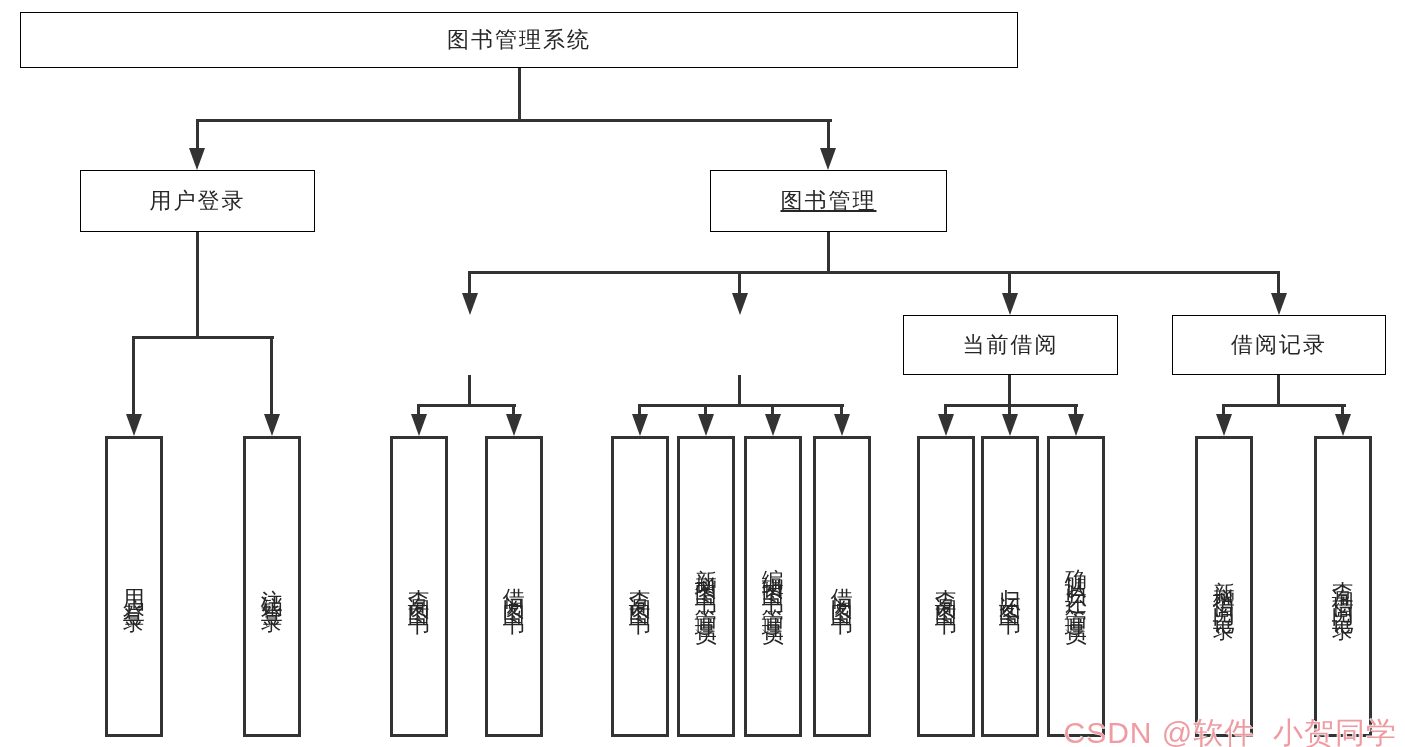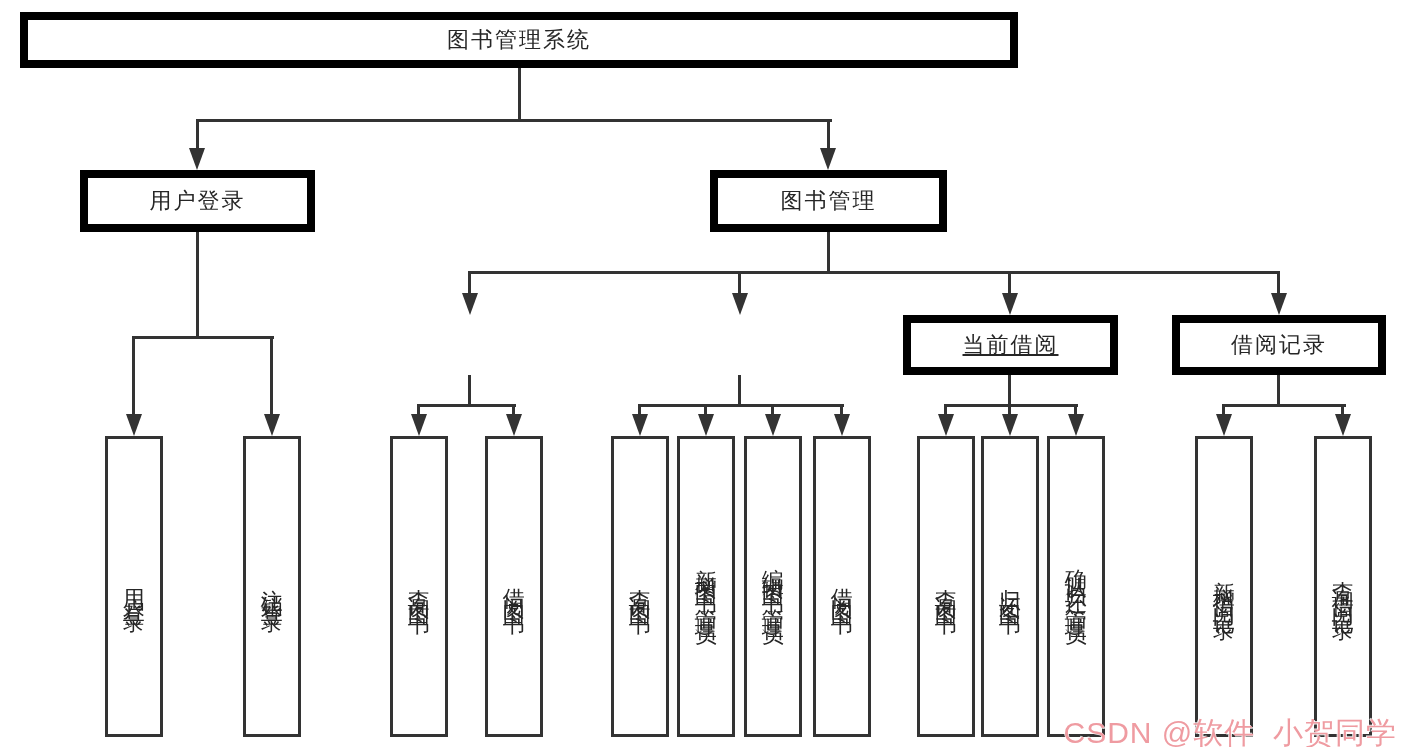--- a/index.html
+++ b/index.html
@@ -1,21 +1,21 @@
 <!DOCTYPE html>
 <html><head>
 <meta charset="utf-8">
 <style>
   html,body{margin:0;padding:0;background:#fff;}
   .canvas{
     position:relative;width:1405px;height:747px;background:#ffffff;overflow:hidden;
     font-family:"Liberation Sans","DejaVu Sans",sans-serif;color:#262626;
   }
   .box{
-    position:absolute;box-sizing:border-box;border:8px solid #000000;background:#ffffff;
+    position:absolute;box-sizing:border-box;border:1px solid #000000;background:#ffffff;
     display:flex;align-items:center;justify-content:center;
     font-size:22px;letter-spacing:2px;color:#262626;z-index:2;
   }
   .leaf{
     position:absolute;box-sizing:border-box;border:3px solid #333333;background:#ffffff;
     display:flex;align-items:center;justify-content:center;z-index:2;
   }
   .vtext{
     writing-mode:vertical-rl;text-orientation:mixed;
     font-size:22px;letter-spacing:8px;line-height:1.15;color:#262626;
@@ -45,21 +45,21 @@
   <div class="vline" style="left:518px;top:68px;height:52px;"></div>
   <div class="hline" style="left:196px;top:119px;width:636px;"></div>
   <div class="vline" style="left:196px;top:119px;height:32px;"></div>
   <div class="ahead" style="left:189px;top:148px;"></div>
   <div class="vline" style="left:827px;top:119px;height:32px;"></div>
   <div class="ahead" style="left:820px;top:148px;"></div>
 
   <div class="box" style="left:80px;top:170px;width:235px;height:62px;">
     <span>用户登录</span>
   </div>
-  <div class="box" style="left:710px;top:170px;width:237px;height:62px;">
+  <div class="box" style="left:710px;top:170px;width:237px;height:62px;text-decoration:underline;">
     <span>图书管理</span>
   </div>
 
   <div class="vline" style="left:196px;top:232px;height:105px;"></div>
   <div class="hline" style="left:132px;top:336px;width:142px;"></div>
   <div class="vline" style="left:132px;top:336px;height:80px;"></div>
   <div class="ahead" style="left:126px;top:414px;"></div>
   <div class="vline" style="left:270px;top:336px;height:80px;"></div>
   <div class="ahead" style="left:264px;top:414px;"></div>
 
@@ -67,21 +67,21 @@
   <div class="hline" style="left:468px;top:271px;width:812px;"></div>
   <div class="vline" style="left:468px;top:271px;height:24px;"></div>
   <div class="ahead" style="left:462px;top:293px;"></div>
   <div class="vline" style="left:738px;top:271px;height:24px;"></div>
   <div class="ahead" style="left:732px;top:293px;"></div>
   <div class="vline" style="left:1008px;top:271px;height:24px;"></div>
   <div class="ahead" style="left:1002px;top:293px;"></div>
   <div class="vline" style="left:1277px;top:271px;height:24px;"></div>
   <div class="ahead" style="left:1271px;top:293px;"></div>
 
-  <div class="box" style="left:903px;top:315px;width:215px;height:60px;text-decoration:underline;">
+  <div class="box" style="left:903px;top:315px;width:215px;height:60px;">
     <span>当前借阅</span>
   </div>
   <div class="box" style="left:1172px;top:315px;width:214px;height:60px;">
     <span>借阅记录</span>
   </div>
 
   <div class="vline" style="left:468px;top:375px;height:31px;"></div>
   <div class="hline" style="left:417px;top:404px;width:99px;"></div>
   <div class="vline" style="left:417px;top:404px;height:14px;"></div>
   <div class="ahead" style="left:411px;top:414px;"></div>

